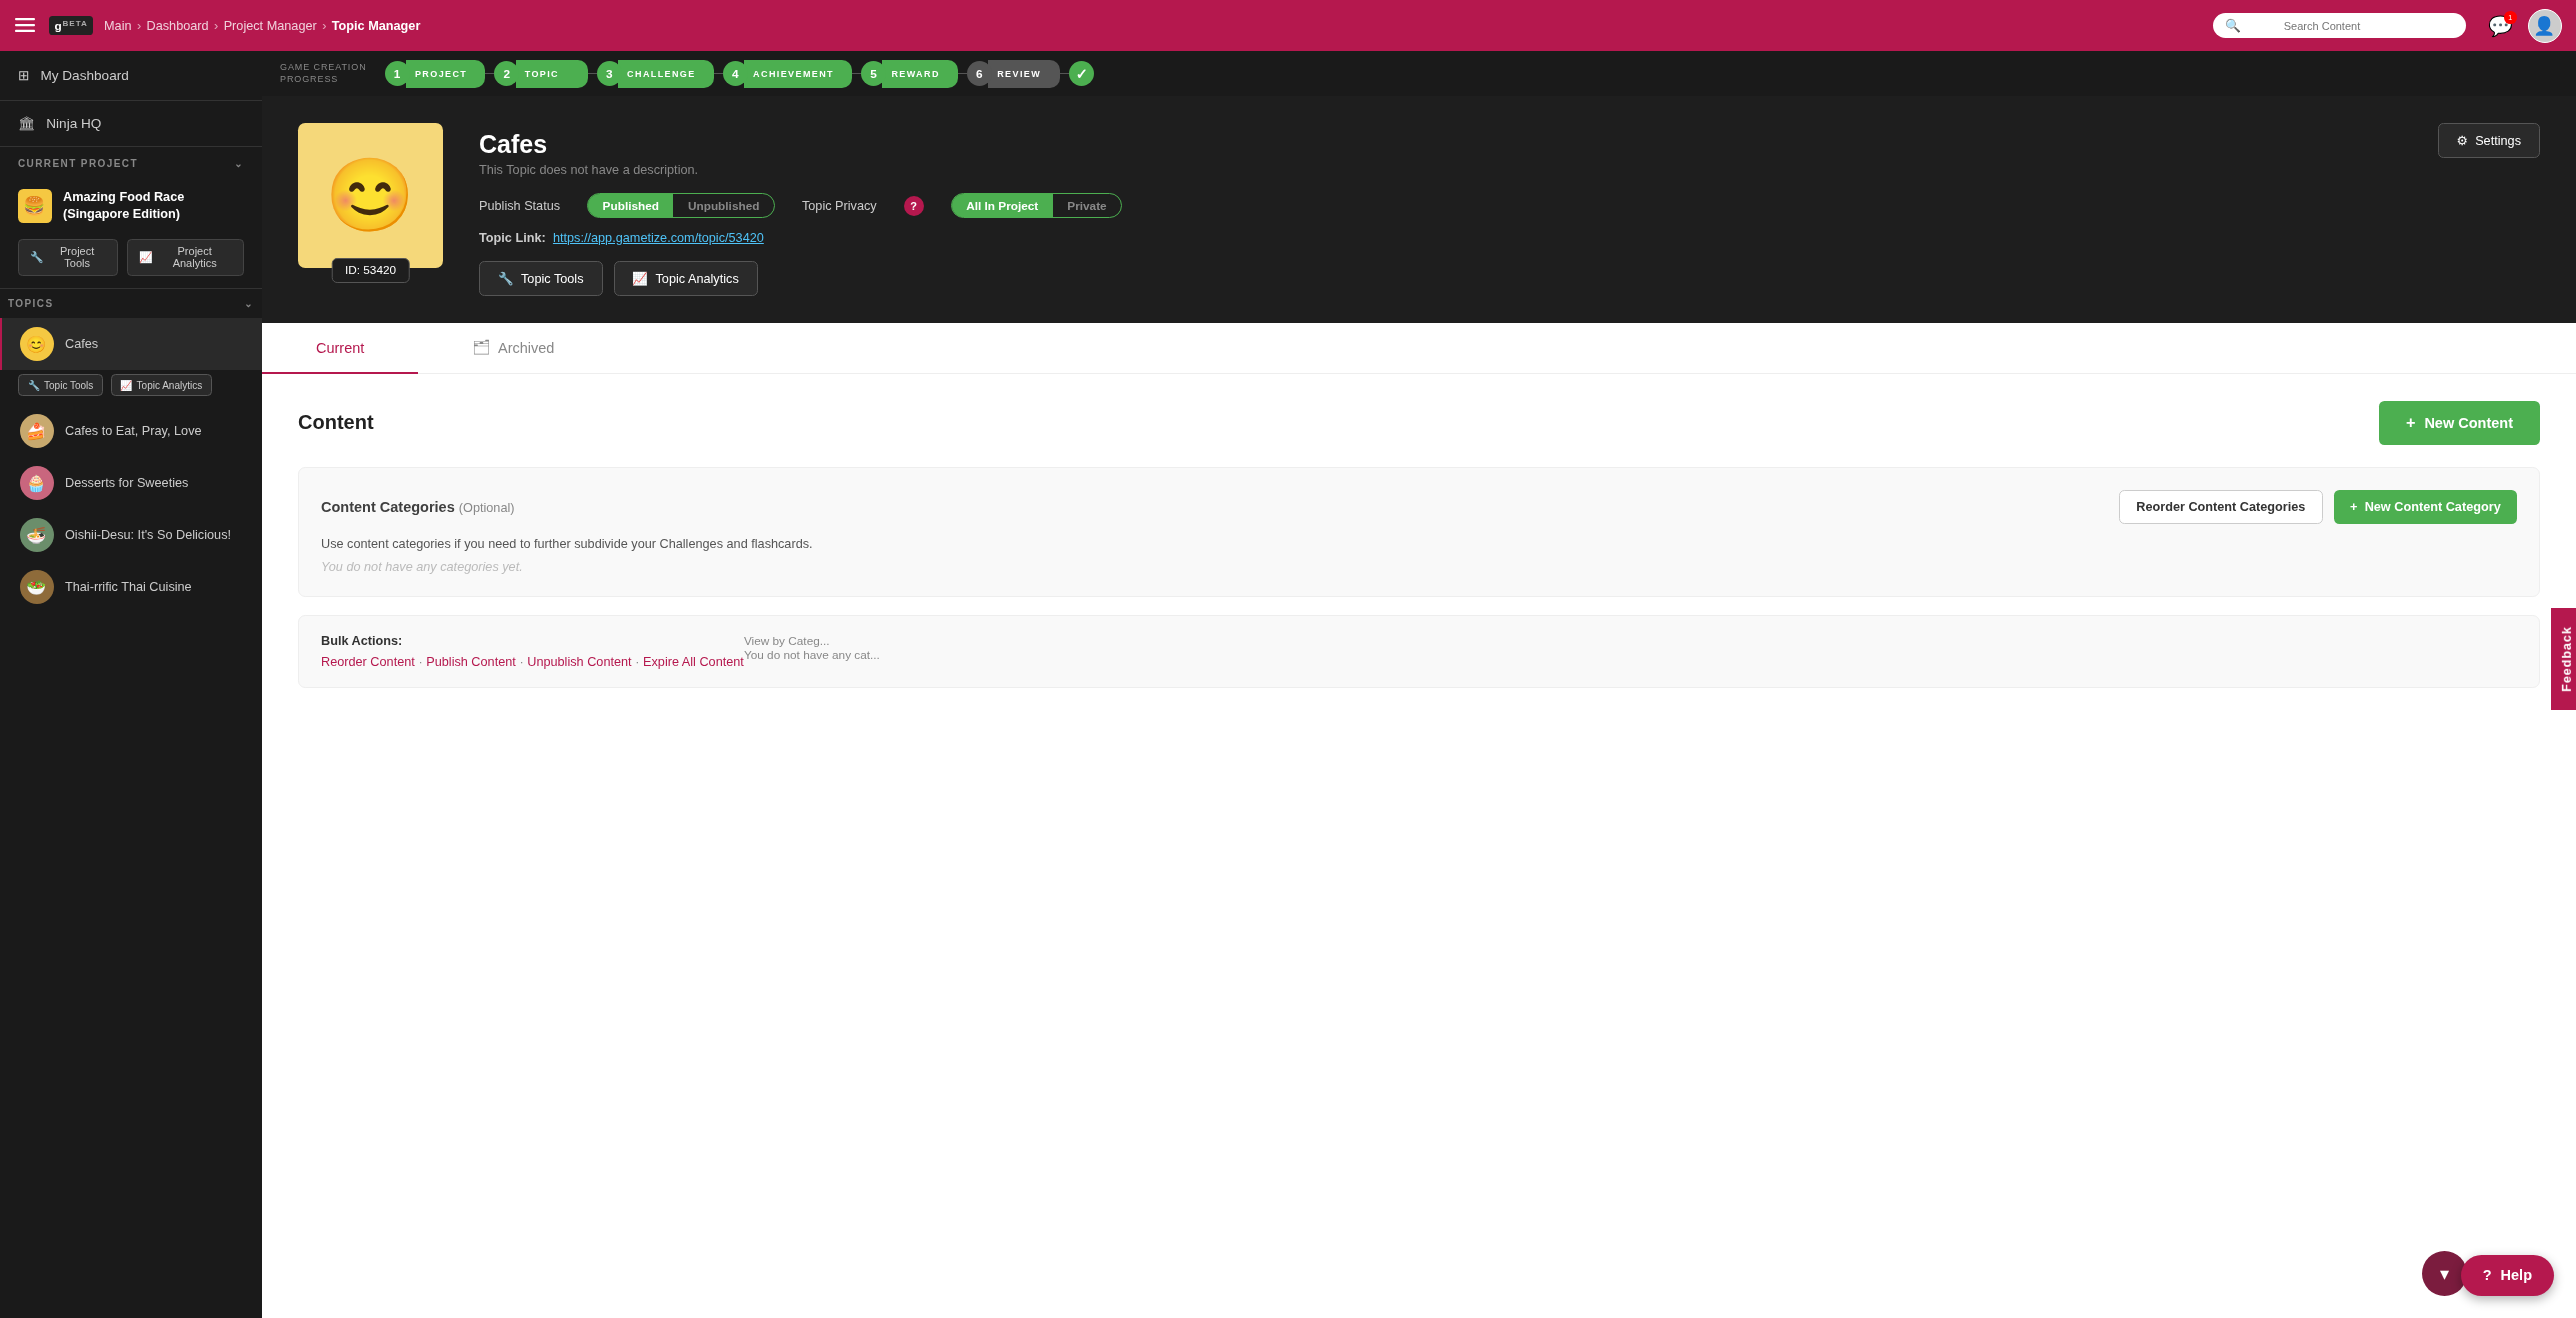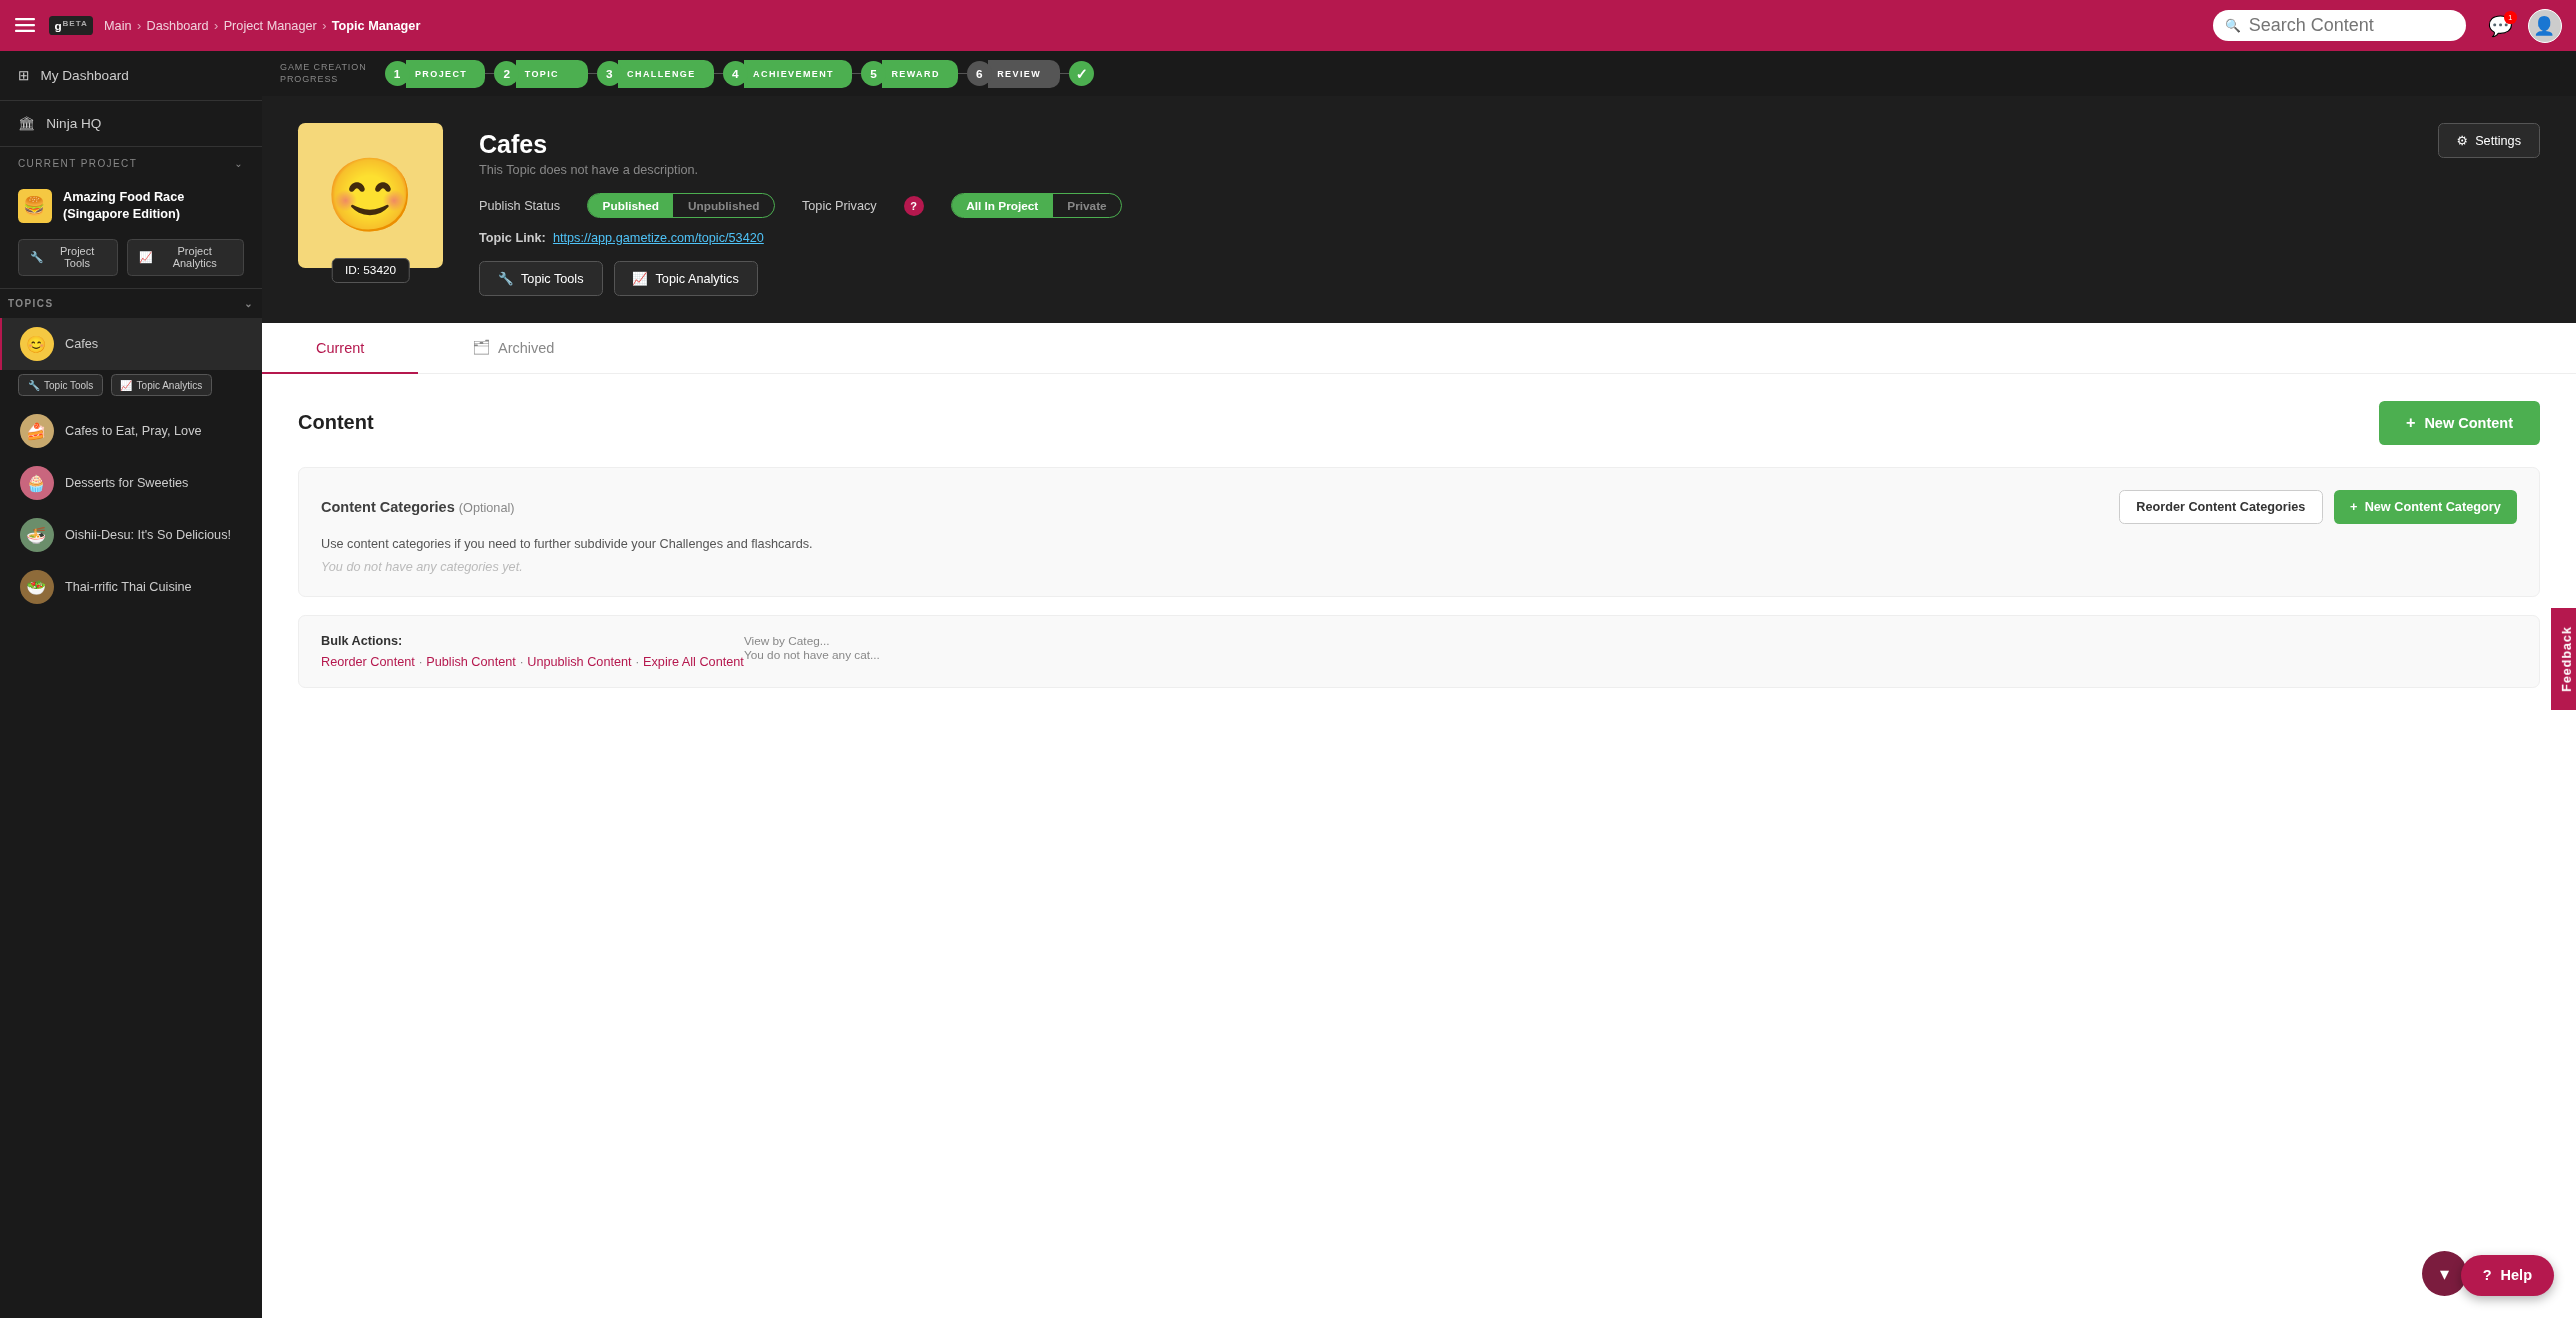--- a/index.html
+++ b/index.html
@@ -38,23 +38,24 @@
       border-radius: 18px;
       display: flex;
       align-items: center;
       padding: 5.4px 12.7px;
       gap: 7.2px;
       width: 253px;
     }
     .search-box input {
       border: none;
       outline: none;
-      font-size: 18px;
+      font-size: 11px;
       width: 100%;
       color: #333;
+      margin-left: 35px;
     }
     .search-icon-nav { color: #999; font-size: 12.7px; }
     .nav-icons { display: flex; align-items: center; gap: 14.5px; margin-left: 11px; }
     .chat-badge {
       background: red;
       color: white;
       border-radius: 50%;
       width: 12.7px;
       height: 12.7px;
       font-size: 7.2px;
@@ -113,21 +114,21 @@
       color: #ccc;
       cursor: pointer;
       border-top: 0.9px solid #333;
     }
     .sidebar-section-header {
       display: flex;
       align-items: center;
       justify-content: space-between;
       padding: 11px 18px 9px;
       font-size: 10px;
-      font-weight: 400;
+      font-weight: 700;
       letter-spacing: 1.4px;
       color: #888;
       text-transform: uppercase;
       border-top: 0.9px solid #333;
       gap: 28px;
     }
     .sidebar-project-card {
       display: flex;
       align-items: center;
       gap: 11px;

